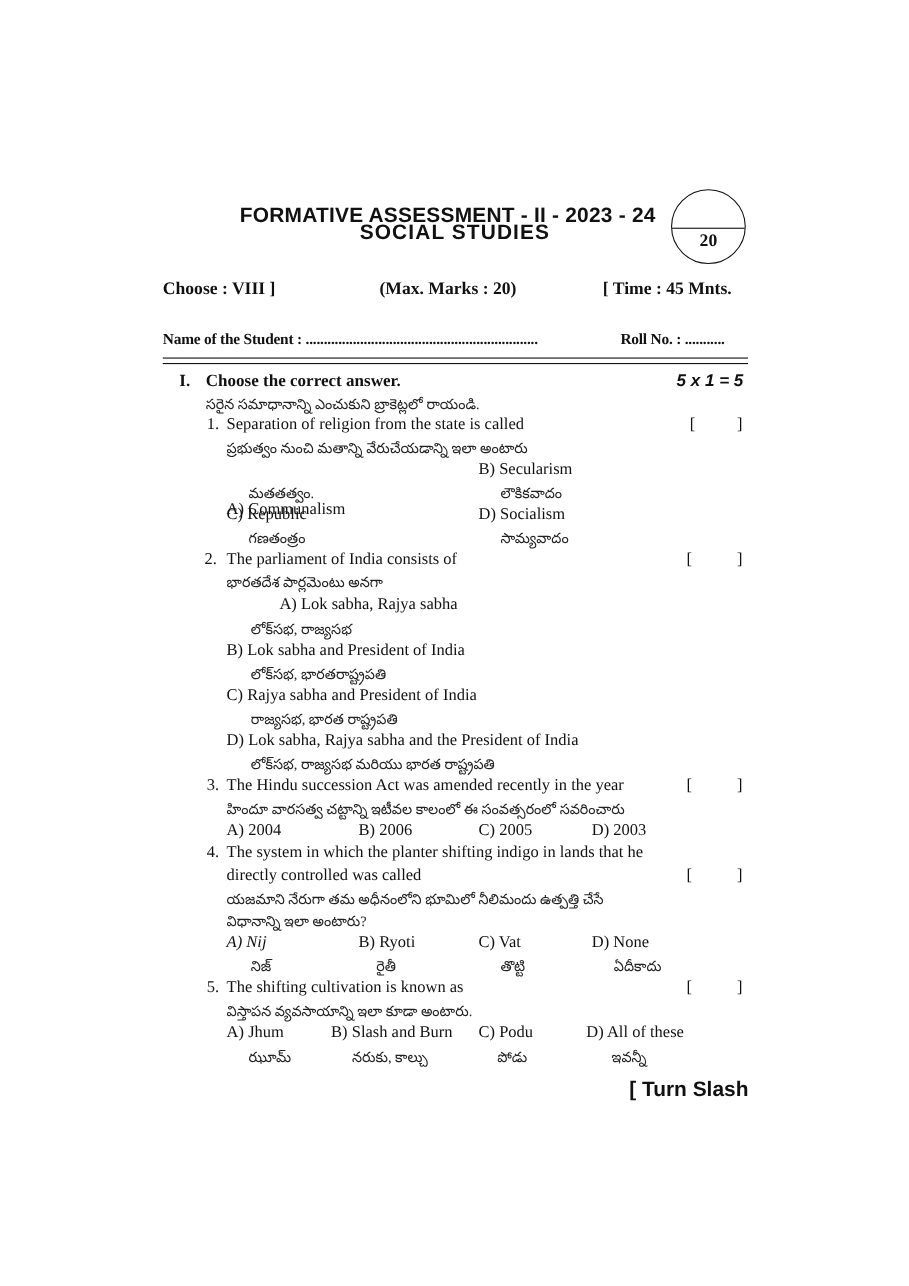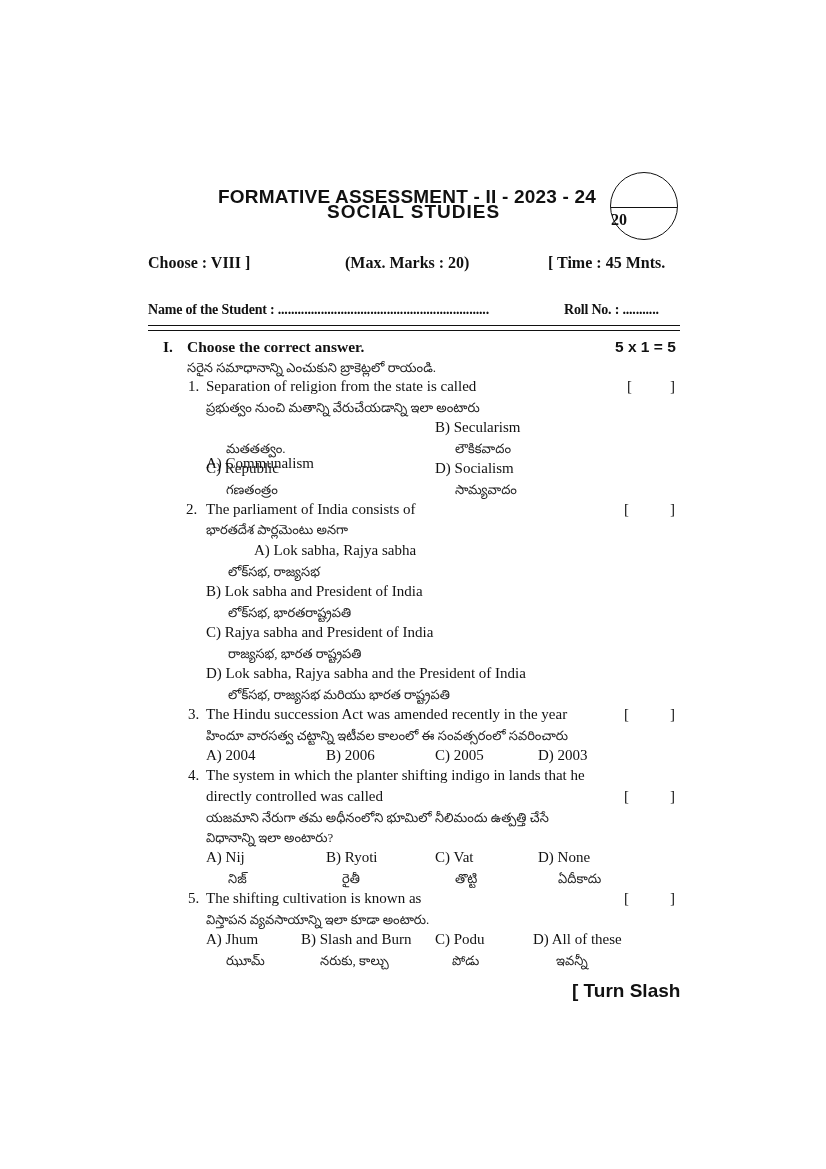--- a/index.html
+++ b/index.html
@@ -19,28 +19,28 @@
   }
   .circle {
     position: absolute; left: 610px; top: 172px; width: 68px; height: 68px;
     border: 1.5px solid #111; border-radius: 50%; box-sizing: border-box;
   }
   .circle .mid {
     position: absolute; left: 0; right: 0; top: 34px; height: 0;
     border-top: 1.5px solid #111;
   }
   .circle .score {
-    position: absolute; left: 0; right: 0; top: 38px; text-align: left;
+    position: absolute; left: 0; right: 0; top: 38px; text-align: center;
     font-weight: bold; font-size: 16px; font-family: "Liberation Serif", serif;
   }
   .meta { font-weight: bold; font-size: 16px; }
   .name { font-weight: bold; font-size: 14px; letter-spacing: -0.2px; }
   .rule { position: absolute; left: 148px; width: 532px; height: 0; border-top: 1.3px solid #111; }
   .secthead { font-weight: bold; font-size: 15.5px; }
-  .marks { font-family: "Liberation Sans", sans-serif; font-weight: bold; font-size: 15.5px; }
+  .marks { font-family: "Liberation Sans", sans-serif; font-weight: bold; font-size: 15.5px; font-style: italic; }
   .line { font-size: 15px; }
   .tel { font-size: 13px; color: #222; }
   .br { font-size: 15px; }
   .turn {
     font-family: "Liberation Sans", sans-serif; font-weight: bold; font-size: 19px;
   }
 </style>
 </head>
 <body>
 
@@ -104,21 +104,21 @@
 <div class="abs line" style="left:435px; top:747px;">C) 2005</div>
 <div class="abs line" style="left:538px; top:747px;">D) 2003</div>
 
 <div class="abs line" style="left:188px; top:767px;">4.</div>
 <div class="abs line" style="left:206px; top:767px;">The system in which the planter shifting indigo in lands that he</div>
 <div class="abs line" style="left:206px; top:788px;">directly controlled was called</div>
 <div class="abs br" style="left:624px; top:788px;">[</div>
 <div class="abs br" style="left:670px; top:788px;">]</div>
 <div class="abs tel" style="left:206px; top:810px;">యజమాని నేరుగా తమ అధీనంలోని భూమిలో నీలిమందు ఉత్పత్తి చేసే</div>
 <div class="abs tel" style="left:206px; top:830px;">విధానాన్ని ఇలా అంటారు?</div>
-<div class="abs line" style="left:206px; top:849px;">A) Nij</div>
+<div class="abs line" style="left:206px; top:849px;font-style:italic;">A) Nij</div>
 <div class="abs tel" style="left:228px; top:871px;">నిజ్</div>
 <div class="abs line" style="left:326px; top:849px;">B) Ryoti</div>
 <div class="abs tel" style="left:342px; top:871px;">రైతీ</div>
 <div class="abs line" style="left:435px; top:849px;">C) Vat</div>
 <div class="abs tel" style="left:455px; top:871px;">తొట్టి</div>
 <div class="abs line" style="left:538px; top:849px;">D) None</div>
 <div class="abs tel" style="left:558px; top:871px;">ఏదీకాదు</div>
 
 <div class="abs line" style="left:188px; top:890px;">5.</div>
 <div class="abs line" style="left:206px; top:890px;">The shifting cultivation is known as</div>

